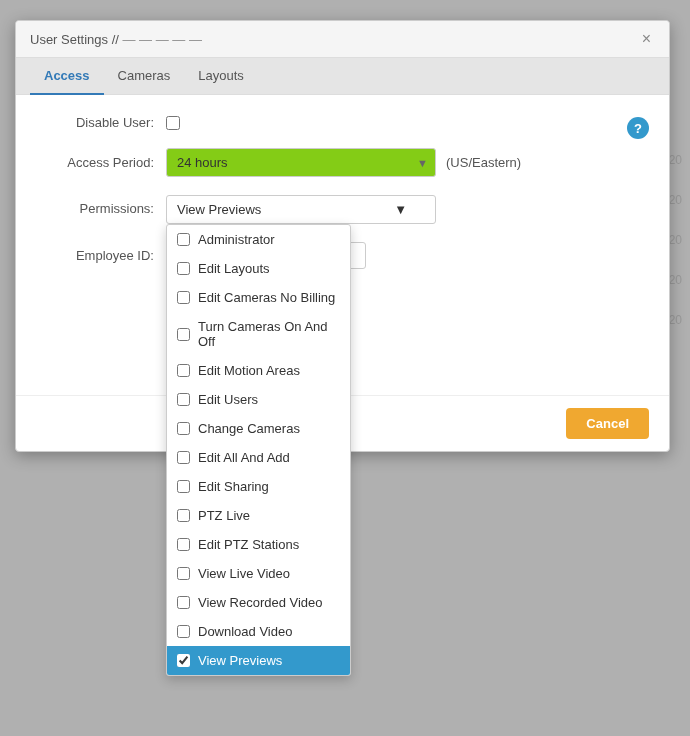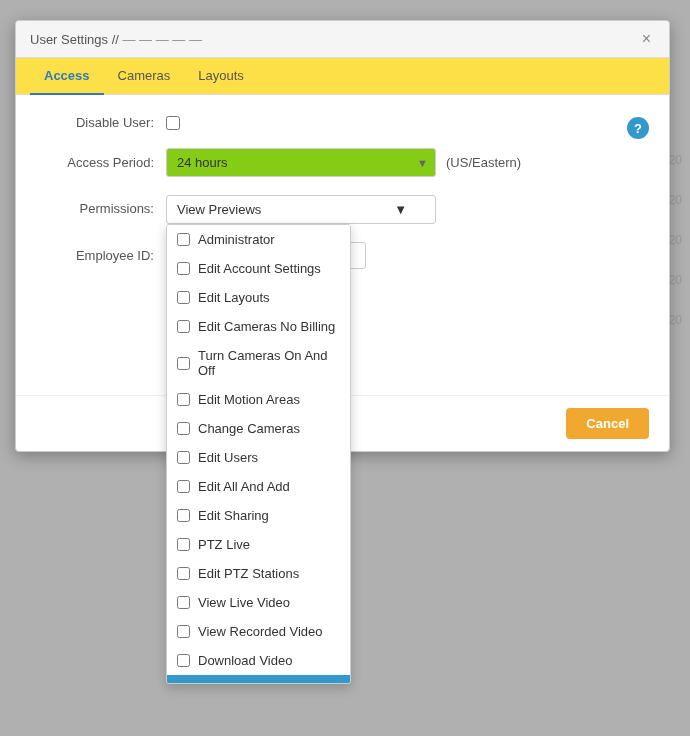--- a/index.html
+++ b/index.html
@@ -64,21 +64,21 @@
       color: #888;
       font-size: 16px;
       line-height: 1;
       padding: 0 4px;
     }
 
     
     .tabs {
       display: flex;
       border-bottom: 1px solid #ddd;
-      background: #fde047;
+      background: #e5e5e5;
       padding: 0 14px;
     }
 
     .tab {
       padding: 10px 14px;
       cursor: pointer;
       font-size: 13px;
       color: #555;
       border-bottom: 2px solid transparent;
       margin-bottom: -1px;
@@ -333,45 +333,41 @@
           <span>▼</span>
         </div>
 
         <div class="dropdown-list">
           <div class="dropdown-item">
             <input type="checkbox" style="">
             <span>Administrator</span>
           </div>
           <div class="dropdown-item">
             <input type="checkbox" style="">
-            <span>Edit Account Settings</span>
-          </div>
-          <div class="dropdown-item">
-            <input type="checkbox" style="">
             <span>Edit Layouts</span>
           </div>
           <div class="dropdown-item">
             <input type="checkbox" style="">
             <span>Edit Cameras No Billing</span>
           </div>
           <div class="dropdown-item">
             <input type="checkbox" style="">
             <span>Turn Cameras On And Off</span>
           </div>
           <div class="dropdown-item">
             <input type="checkbox" style="">
             <span>Edit Motion Areas</span>
           </div>
           <div class="dropdown-item">
             <input type="checkbox" style="">
+            <span>Edit Users</span>
+          </div>
+          <div class="dropdown-item">
+            <input type="checkbox" style="">
             <span>Change Cameras</span>
-          </div>
-          <div class="dropdown-item">
-            <input type="checkbox" style="">
-            <span>Edit Users</span>
           </div>
           <div class="dropdown-item">
             <input type="checkbox" style="">
             <span>Edit All And Add</span>
           </div>
           <div class="dropdown-item">
             <input type="checkbox" style="">
             <span>Edit Sharing</span>
           </div>
           <div class="dropdown-item">

